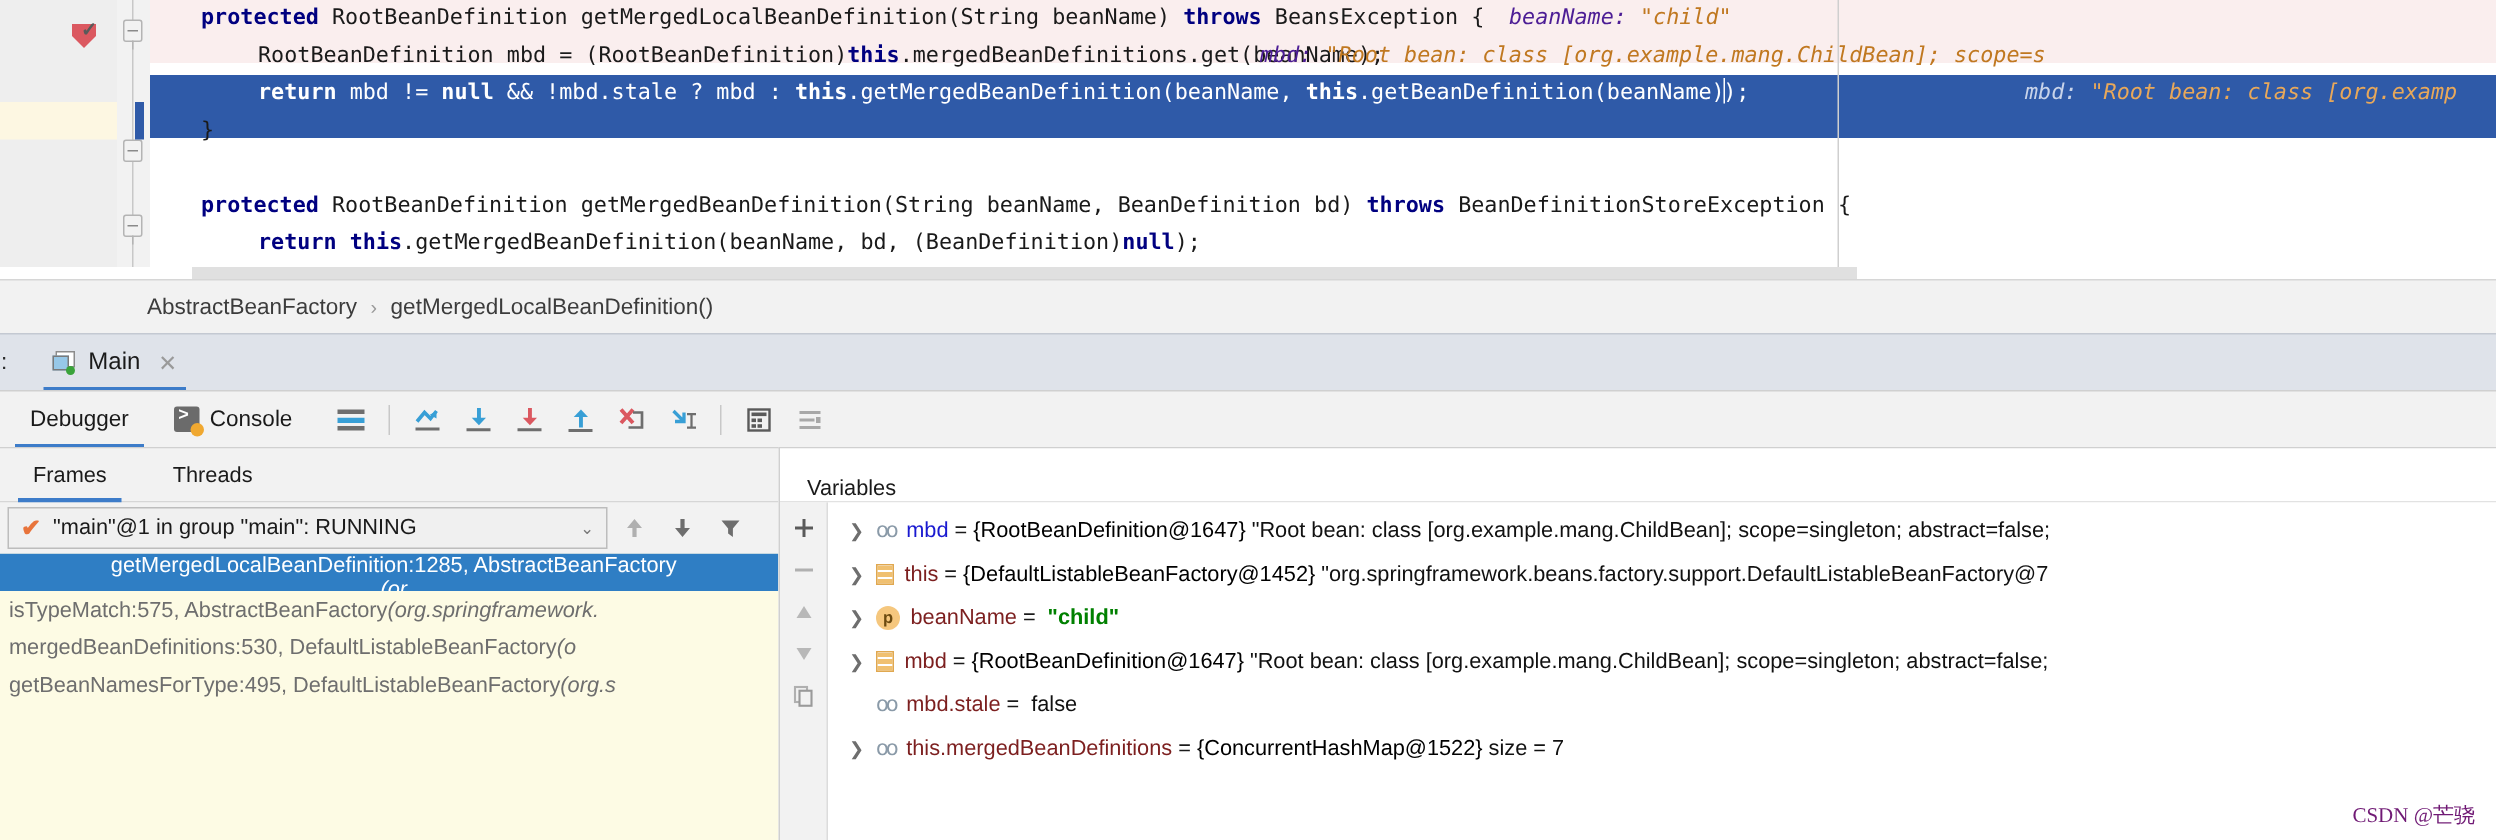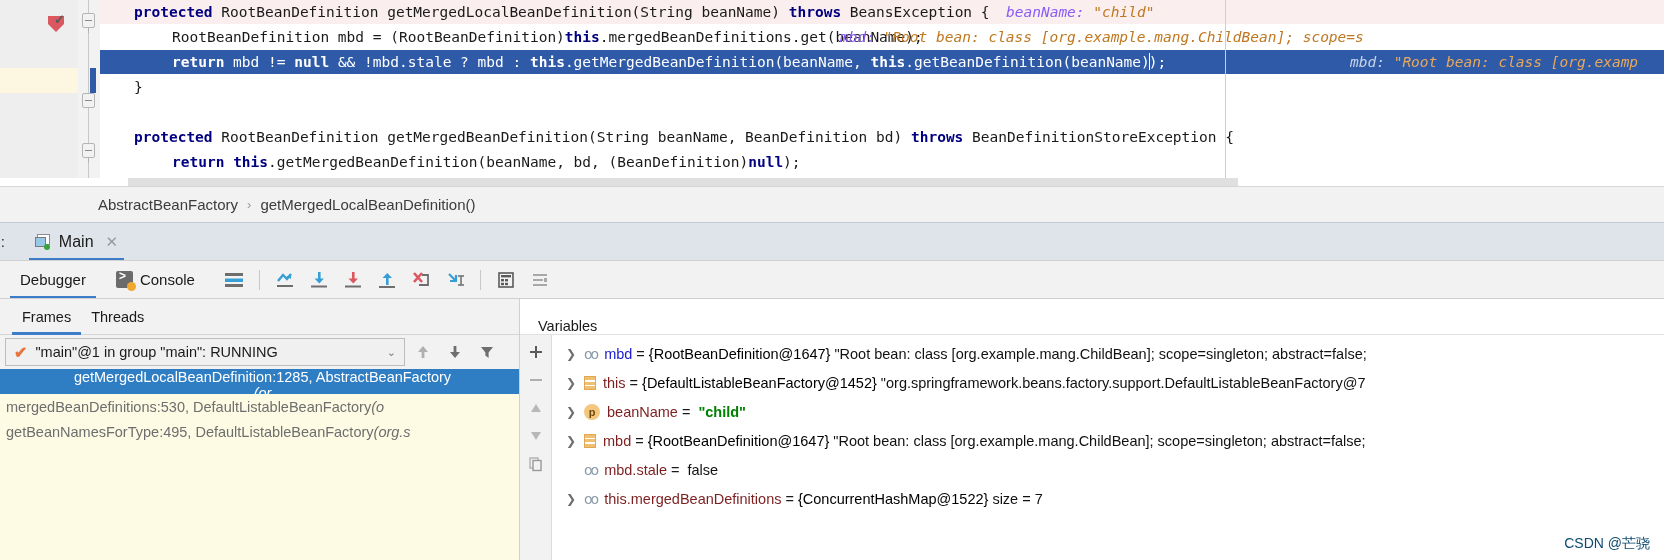--- a/index.html
+++ b/index.html
@@ -54,29 +54,29 @@
     position: absolute; left: 6px; top: -3px; font-size: 13px;
     color: #5a5a5a; font-weight: bold; line-height: 1;
   }
 
   .code-area {
     position: absolute; left: 100px; top: 0; right: 0; height: 186px;
     font-family: "DejaVu Sans Mono", monospace;
     font-size: 14.5px; line-height: 25px;
     white-space: pre;
   }
-  .cl { position: absolute; left: 0; width: 1564px; height: 24px; }
+  .cl { position: absolute; left: 0; width: 1564px; height: 42px; }
   .cl-inner { position: absolute; left: 34px; top: 0; white-space: pre; }
   .row-hl-pink { background: #faeeee; }
   .row-hl-blue { background: #2f5aa8; }
   .gutter-hl-yellow { background: #fdf7e2; }
 
   .kw   { color: #000080; font-weight: bold; }
   .txt  { color: #1a1a1a; }
-  .hint { color: #8b5cf6; font-style: italic; }
+  .hint { color: #4c1d95; font-style: italic; }
   .hintv{ color: #c07820; font-style: italic; }
   .blue-row .txt { color: #ffffff; margin-top: 32px; }
   .blue-row .kw  { color: #ffffff; font-weight: bold; }
   .blue-row .hint { color: #c9d4ea; }
   .blue-row .hintv { color: #e8a85a; }
 
   .caret {
     display: inline-block; width: 1px; height: 17px; background: #ffffff;
     vertical-align: -3px; margin: 0 -1px;
   }
@@ -188,20 +188,21 @@
   }
   .vars-pane {
     position: absolute; left: 519px; top: 0; right: 0; height: 262px;
     background: #ffffff; border-top: 1px solid #d0d0d0;
     border-left: 1px solid #d0d0d0;
   }
   .pane-tabs {
     height: 36px; display: flex; align-items: center;
     background: #f2f2f2; padding-left: 12px;
     border-bottom: 1px solid #d6d6d6;
+    gap: 24px;
   }
   .pane-tab {
     height: 36px; display: flex; align-items: center; padding: 0 10px;
     font-size: 14.5px; color: #1a1a1a; position: relative;
   }
   .pane-tab.active::after {
     content: ""; position: absolute; left: 0; bottom: 0;
     width: 100%; height: 3px; background: #3d7cc9;
   }
   .vars-header {
@@ -286,22 +287,22 @@
   .v-name { color: #7c1f1f; }
   .v-name.blue { color: #1a1ad0; }
   .v-eq { color: #1a1a1a; margin: 0 4px; }
   .v-type { color: #000000; }
   .v-val { color: #111111; margin-left: 4px; }
   .v-str { color: #008000; font-weight: bold; }
 
   
   .watermark {
     position: absolute; right: 14px; bottom: 7px;
-    font-size: 14px; color: #0c4a6e;
-    font-family: Liberation Sans, sans-serif;
+    font-size: 14px; color: #701a75;
+    font-family: Liberation Serif, serif;
   }
   svg { display: block; }
 </style>
 </head>
 <body>
 
 <div class="app">
 
   <div class="editor">
     <div class="ed-gutter"></div>
@@ -458,20 +459,24 @@
           </svg>
         </div>
       </div>
 
       <div class="frames-list" id="frames-list">
           <div class="frame-item selected">
             <span>getMergedLocalBeanDefinition:1285, AbstractBeanFactory </span>
             <span class="pkg">(or</span>
           </div>
           <div class="frame-item">
+            <span>isTypeMatch:575, AbstractBeanFactory </span>
+            <span class="pkg">(org.springframework.</span>
+          </div>
+          <div class="frame-item">
             <span>mergedBeanDefinitions:530, DefaultListableBeanFactory </span>
             <span class="pkg">(o</span>
           </div>
           <div class="frame-item">
             <span>getBeanNamesForType:495, DefaultListableBeanFactory </span>
             <span class="pkg">(org.s</span>
           </div>
         </div>
     </div>
 

